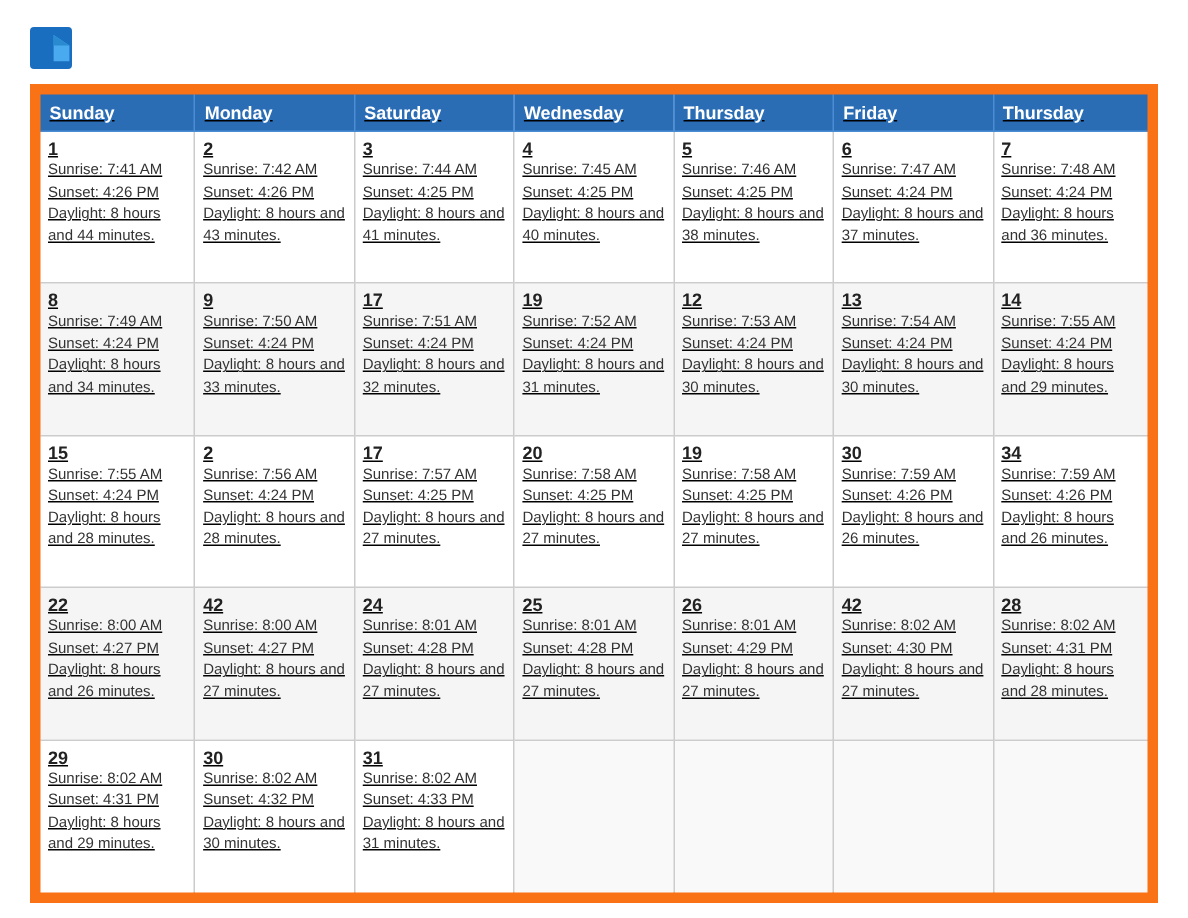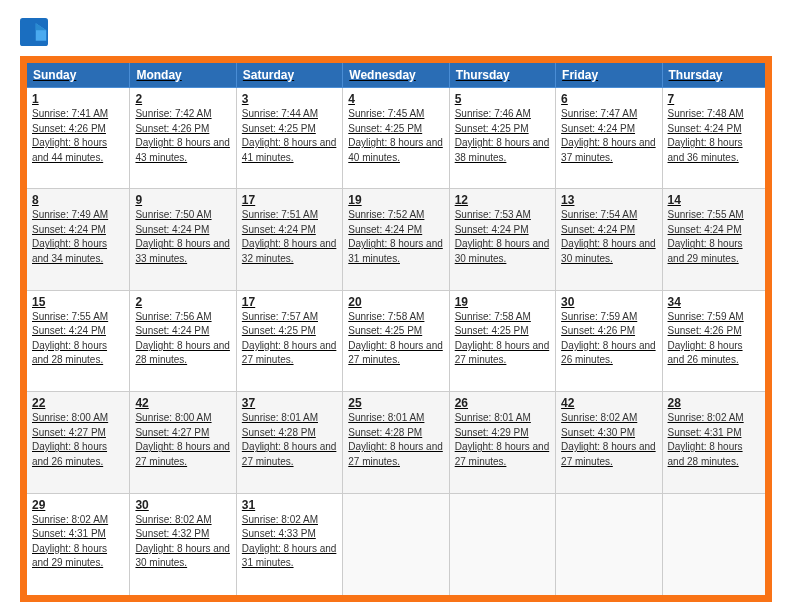--- a/index.html
+++ b/index.html
@@ -229,21 +229,21 @@
         <tr>
           <td>
             <span class="day-num">22</span>
             <div class="day-info">Sunrise: 8:00 AM<br>Sunset: 4:27 PM<br>Daylight: 8 hours and 26 minutes.</div>
           </td>
           <td>
             <span class="day-num">42</span>
             <div class="day-info">Sunrise: 8:00 AM<br>Sunset: 4:27 PM<br>Daylight: 8 hours and 27 minutes.</div>
           </td>
           <td>
-            <span class="day-num">37</span>
+            <span class="day-num">24</span>
             <div class="day-info">Sunrise: 8:01 AM<br>Sunset: 4:28 PM<br>Daylight: 8 hours and 27 minutes.</div>
           </td>
           <td>
             <span class="day-num">25</span>
             <div class="day-info">Sunrise: 8:01 AM<br>Sunset: 4:28 PM<br>Daylight: 8 hours and 27 minutes.</div>
           </td>
           <td>
             <span class="day-num">26</span>
             <div class="day-info">Sunrise: 8:01 AM<br>Sunset: 4:29 PM<br>Daylight: 8 hours and 27 minutes.</div>
           </td>

